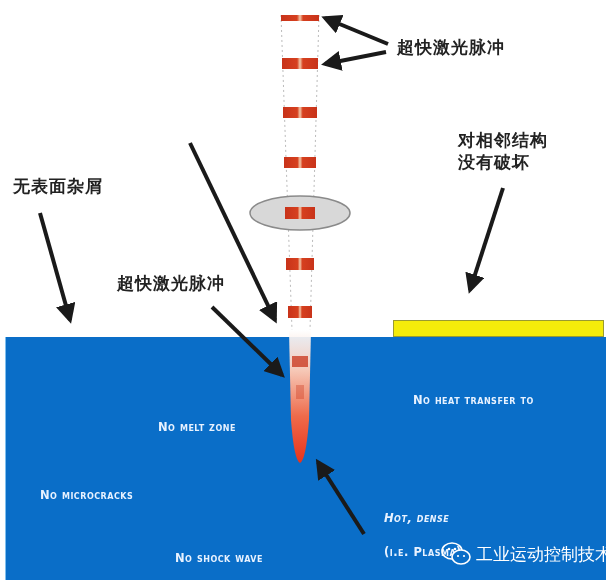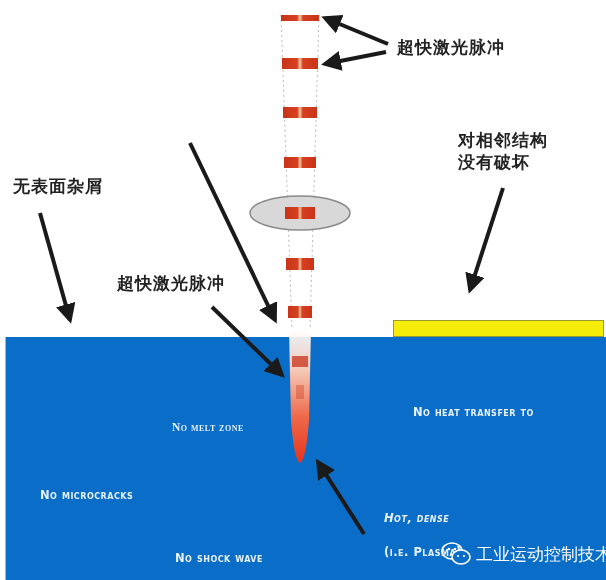--- a/index.html
+++ b/index.html
@@ -69,22 +69,22 @@
       <line x1="364" y1="534" x2="318" y2="462"></line>
     </g>
   </svg>
 
   <div class="cn-label" style="left:397px;top:36px;">超快激光脉冲</div>
   <div class="cn-label" style="left:13px;top:175px;">无表面杂屑</div>
   <div class="cn-label" style="left:458px;top:129px;">对相邻结构</div>
   <div class="cn-label" style="left:458px;top:151px;">没有破坏</div>
   <div class="cn-label" style="left:117px;top:272px;">超快激光脉冲</div>
 
-  <div class="en-label" style="left:172px;top:419px;font-family:Liberation Serif, serif;">No melt zone</div>
-  <div class="en-label" style="left:413px;top:404px;">No heat transfer to</div>
+  <div class="en-label" style="left:158px;top:419px;">No melt zone</div>
+  <div class="en-label" style="left:413px;top:392px;">No heat transfer to</div>
   <div class="en-label" style="left:40px;top:487px;">No microcracks</div>
   <div class="en-label" style="left:175px;top:550px;">No shock wave</div>
   <div class="en-label" style="left:384px;top:510px;font-style:italic;">Hot, dense</div>
   <div class="en-label" style="left:384px;top:544px;">(i.e. Plasma)</div>
 
   <div class="watermark">
     <svg width="32" height="26" viewBox="0 0 32 26">
       <ellipse cx="12" cy="10" rx="10" ry="8" fill="none" stroke="#ffffff" stroke-width="1.6"></ellipse>
       <ellipse cx="21" cy="16" rx="9" ry="7" fill="#0a6ec8" stroke="#ffffff" stroke-width="1.6"></ellipse>
       <circle cx="9" cy="8" r="1.3" fill="#ffffff"></circle>

